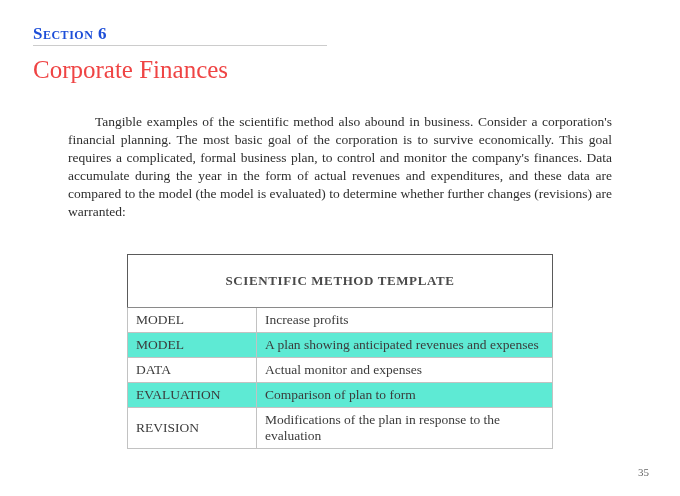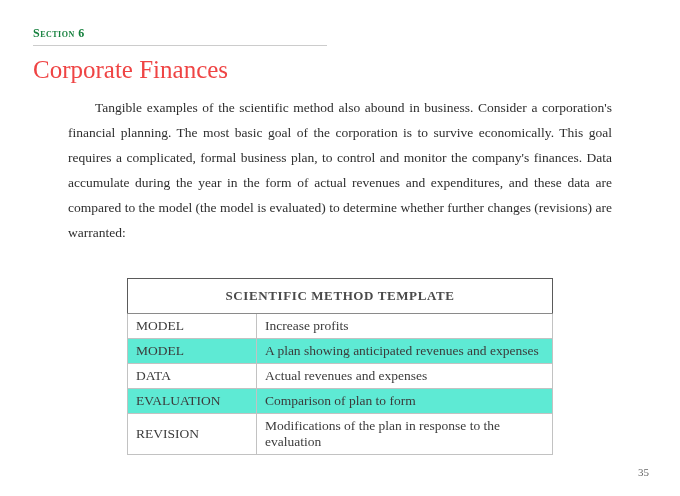--- a/index.html
+++ b/index.html
@@ -11,61 +11,61 @@
     position: relative;
     width: 680px;
     height: 496px;
     background: #ffffff;
     font-family: "Liberation Serif", "DejaVu Serif", serif;
     color: #2e2e2e;
     overflow: hidden;
   }
   .section-label {
     margin: 27px 14px 0 33px;
-    font-size: 12px;
+    font-size: 17px;
     font-variant: small-caps;
     font-weight: bold;
     letter-spacing: 0.5px;
-    color: #15803d;
+    color: #1d4ed8;
     line-height: 13px;
   }
   .section-rule {
     margin: 5px 0 0 33px;
     width: 294px;
     height: 1px;
     background: #cccccc;
     border: none;
   }
   .page-title {
     margin: 10px 0 0 33px;
     font-size: 25px;
     font-weight: normal;
     color: #ef4444;
     line-height: 28px;
   }
   .body-paragraph {
-    margin: 11px 0 0 68px;
+    margin: 29px 0 0 68px;
     width: 544px;
     font-size: 13.5px;
-    line-height: 25px;
+    line-height: 18px;
     text-align: justify;
     text-indent: 27px;
     color: #2e2e2e;
   }
   .method-table {
     margin: 33px 0 0 127px;
     width: 426px;
     border-collapse: collapse;
     border: 1.5px solid #5a5a5a;
     font-size: 13.5px;
     color: #3b3b3b;
   }
   .method-table th {
     border-bottom: 1px solid #8a8a8a;
-    padding: 9px 8px;
+    padding: 18px 8px;
     font-size: 13px;
     font-weight: bold;
     letter-spacing: 0.6px;
     text-align: center;
     color: #4a4a4a;
     background: #ffffff;
   }
   .method-table td {
     border: 1px solid #c2c2c2;
     padding: 4px 8px;
@@ -112,21 +112,21 @@
       <tr class="plain">
         <td class="label-cell">MODEL</td>
         <td>Increase profits</td>
       </tr>
       <tr class="shaded">
         <td class="label-cell">MODEL</td>
         <td>A plan showing anticipated revenues and expenses</td>
       </tr>
       <tr class="plain">
         <td class="label-cell">DATA</td>
-        <td>Actual revenues and expenses</td>
+        <td>Actual monitor and expenses</td>
       </tr>
       <tr class="shaded">
         <td class="label-cell">EVALUATION</td>
         <td>Comparison of plan to form</td>
       </tr>
       <tr class="plain">
         <td class="label-cell">REVISION</td>
         <td>Modifications of the plan in response to the evaluation</td>
       </tr>
     </tbody>

